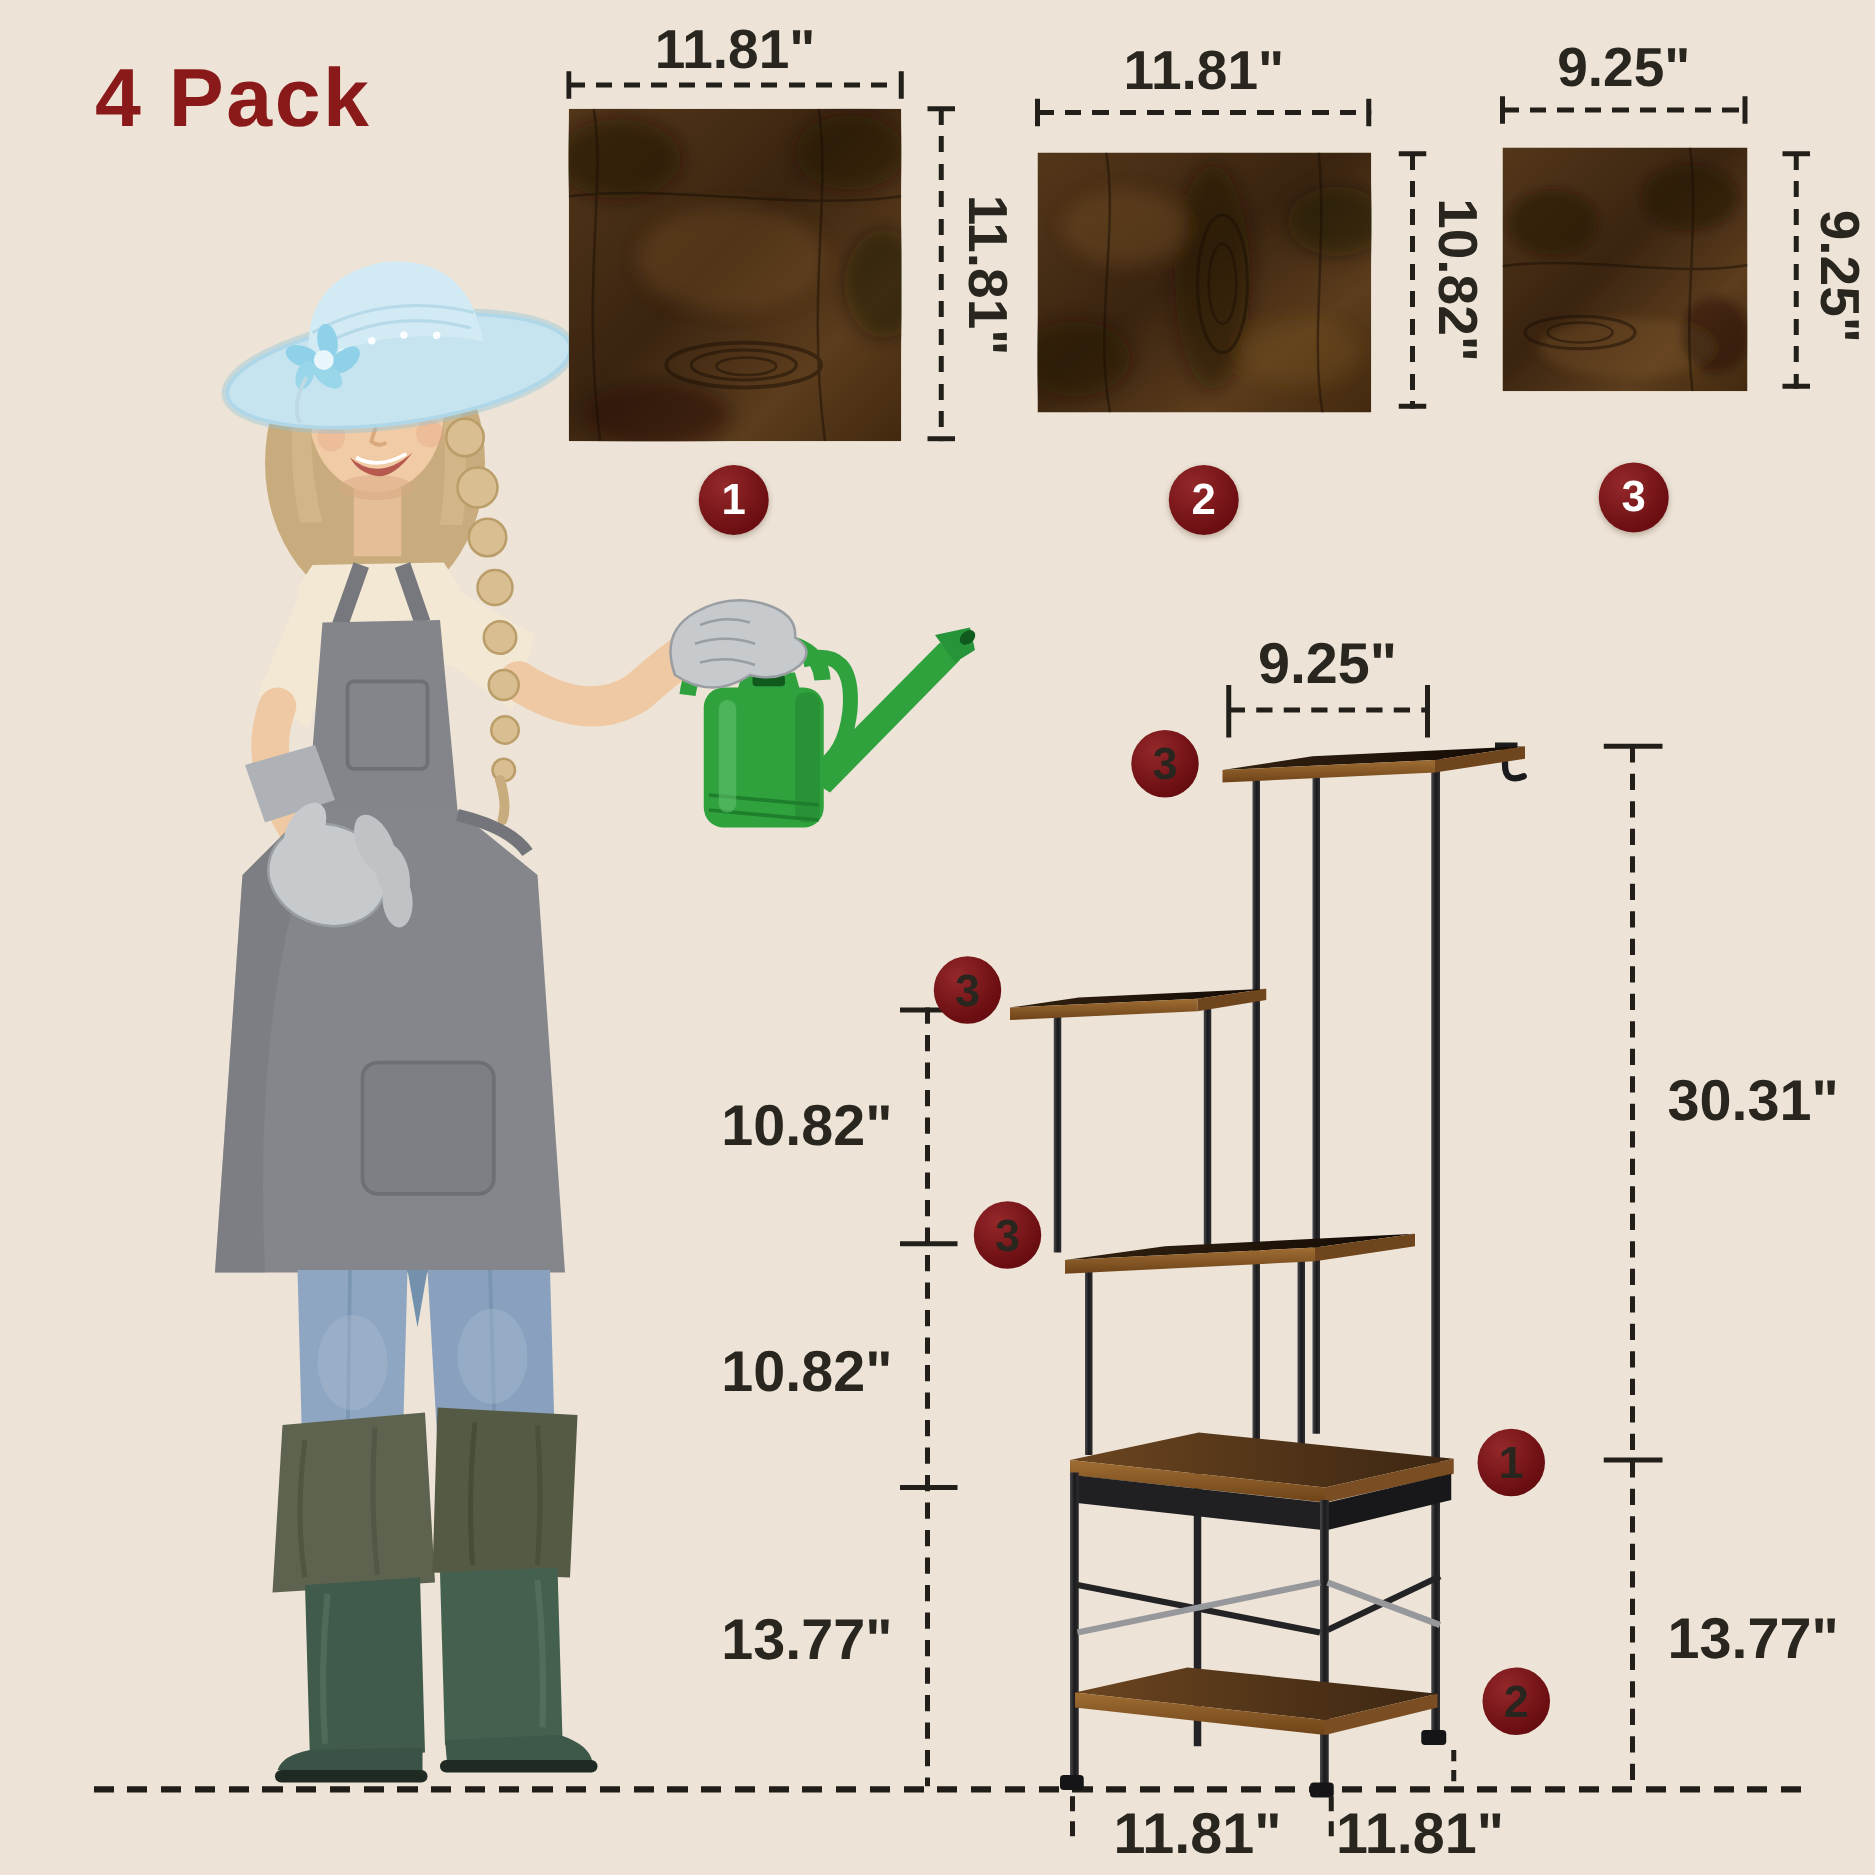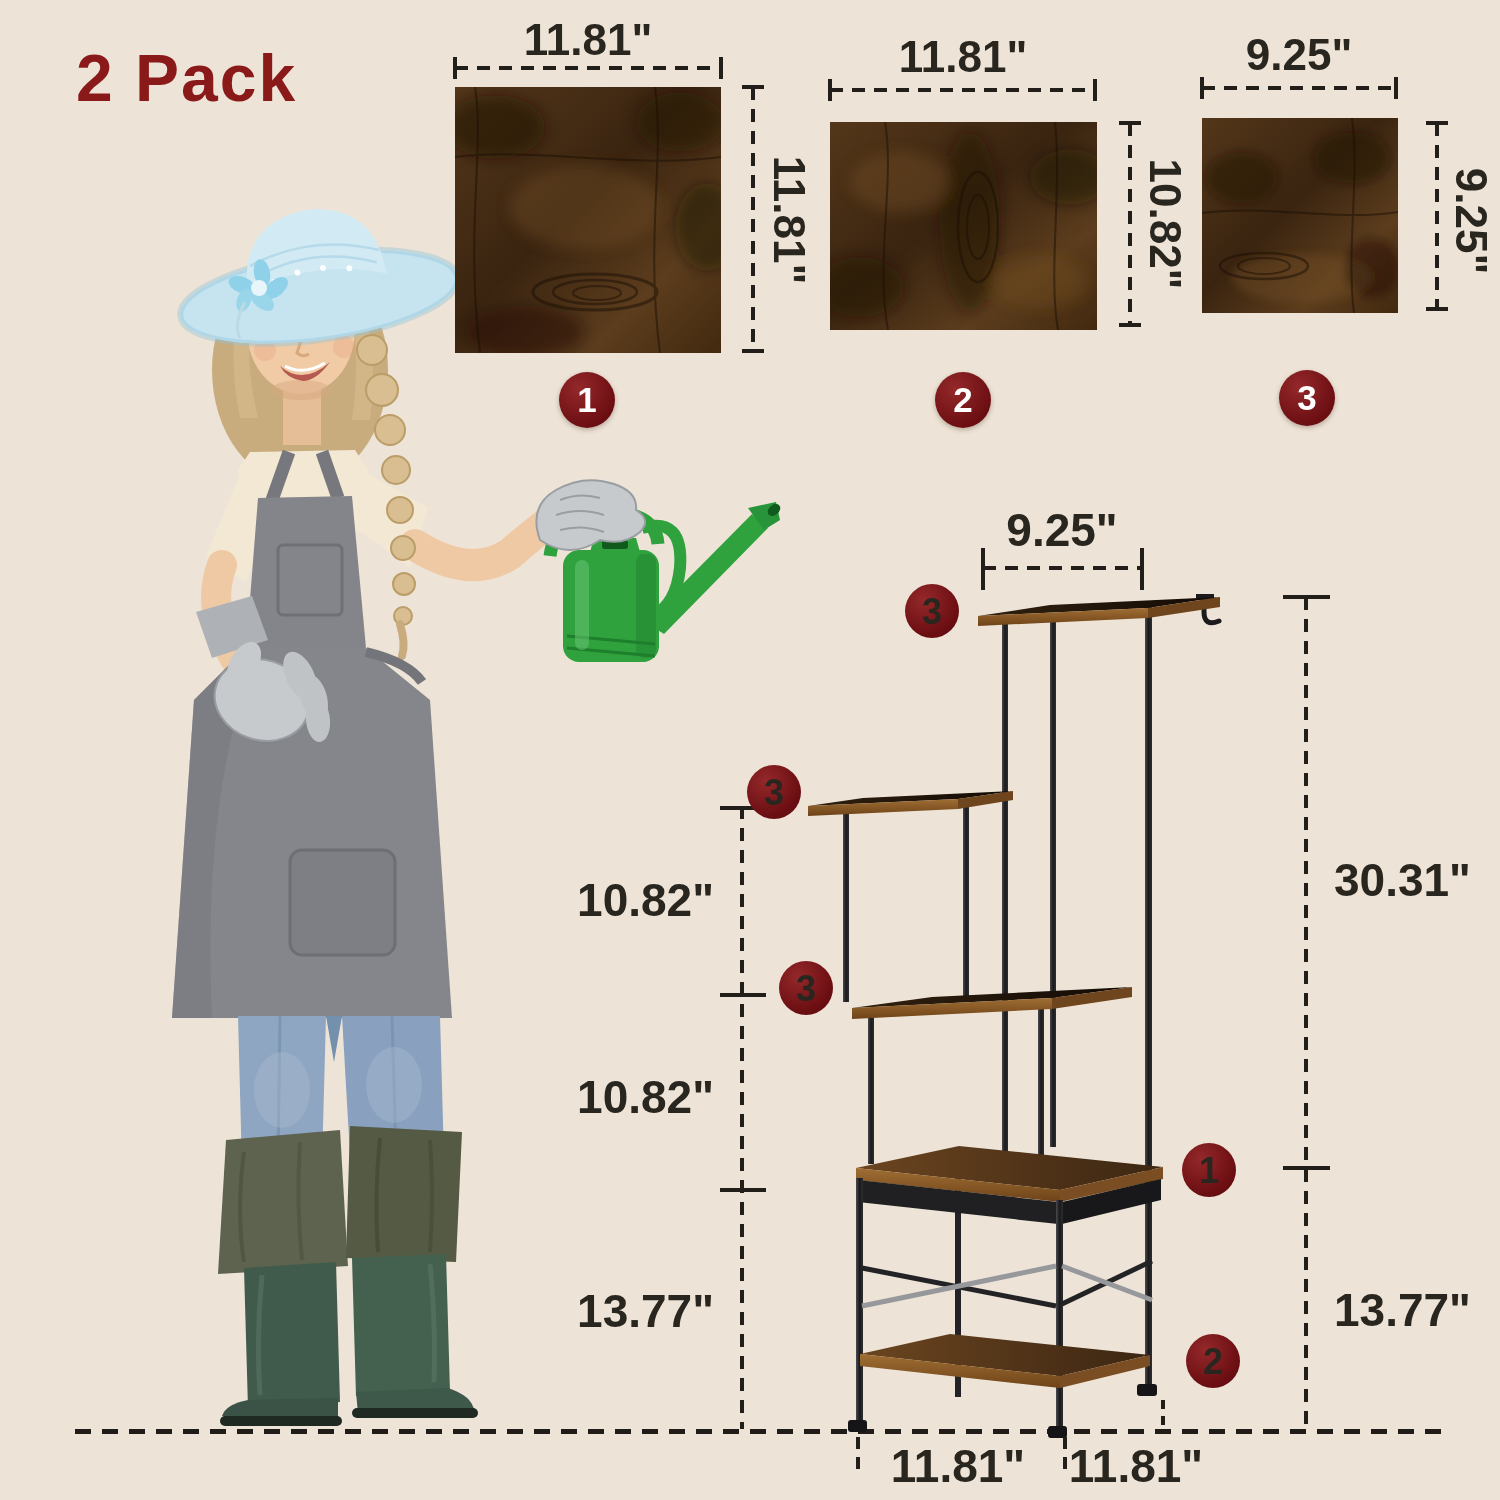--- a/index.html
+++ b/index.html
@@ -62,21 +62,21 @@
       </radialGradient>
       <filter id="blur4">
           <feGaussianBlur stdDeviation="4"></feGaussianBlur>
         </filter>
       <filter id="blur7">
           <feGaussianBlur stdDeviation="7"></feGaussianBlur>
         </filter>
     </defs>
   </svg>
 
-  <div class="title">2 Pack</div>
+  <div class="title">4 Pack</div>
 
   <div class="ground"></div>
 
   <svg style="left:30px;top:180px" width="800" height="1260" viewBox="30 180 800 1260">
 
     <ellipse cx="300" cy="370" rx="88" ry="115" fill="#C9AC7E"></ellipse>
 
     <rect x="283" y="390" width="38" height="55" fill="#E5BD96"></rect>
     <ellipse cx="301" cy="330" rx="54" ry="64" fill="#F0CBA6"></ellipse>
     <ellipse cx="301" cy="390" rx="30" ry="10" fill="#D8A87F" opacity="0.5"></ellipse>

